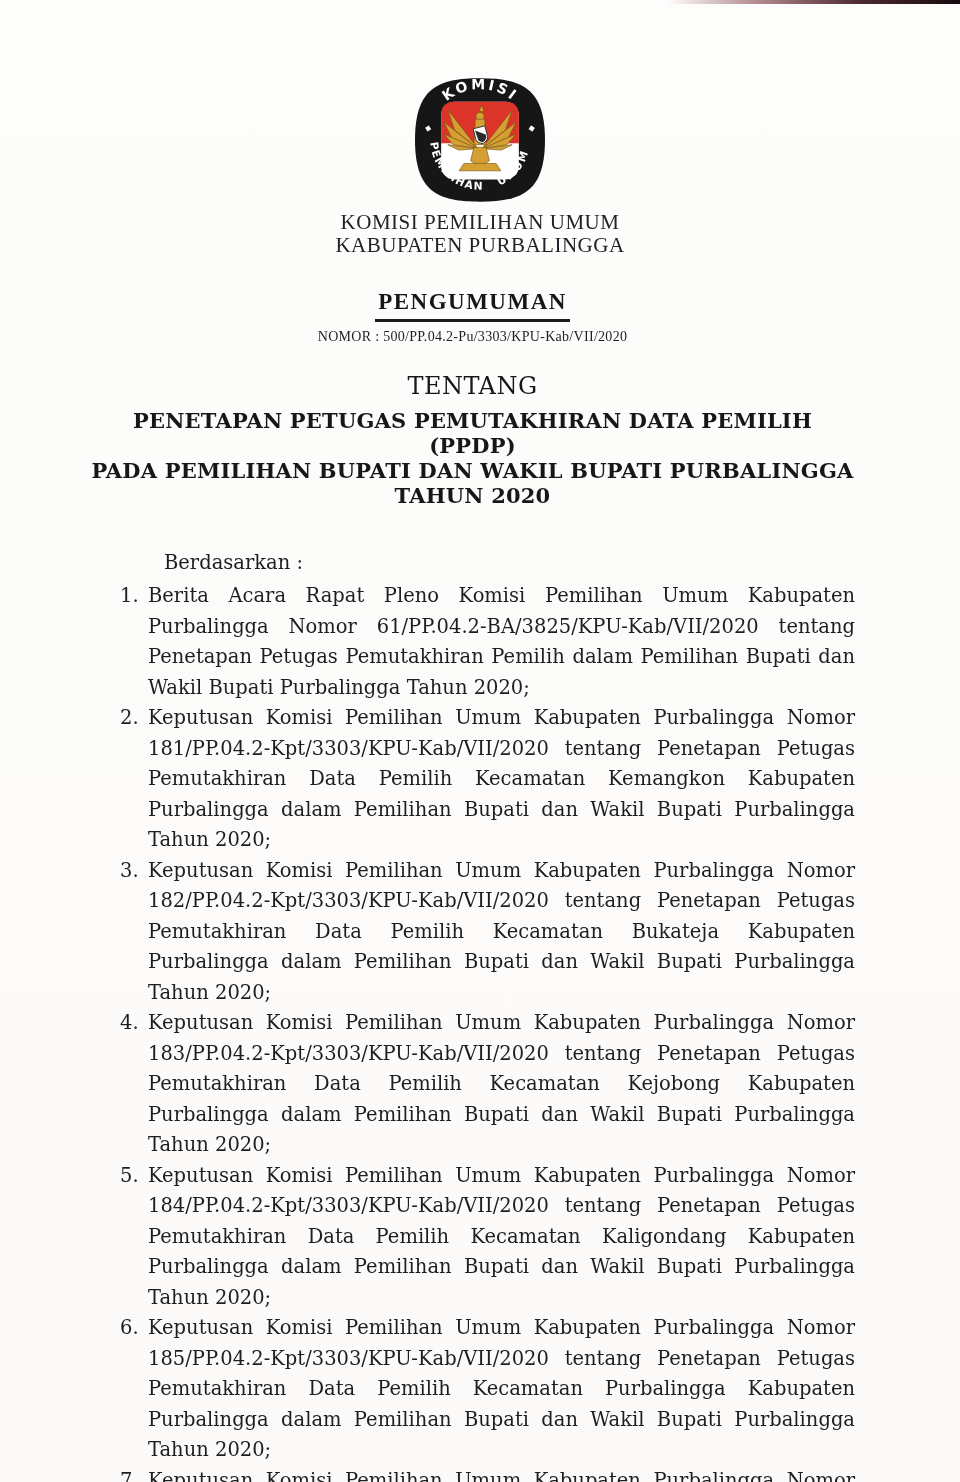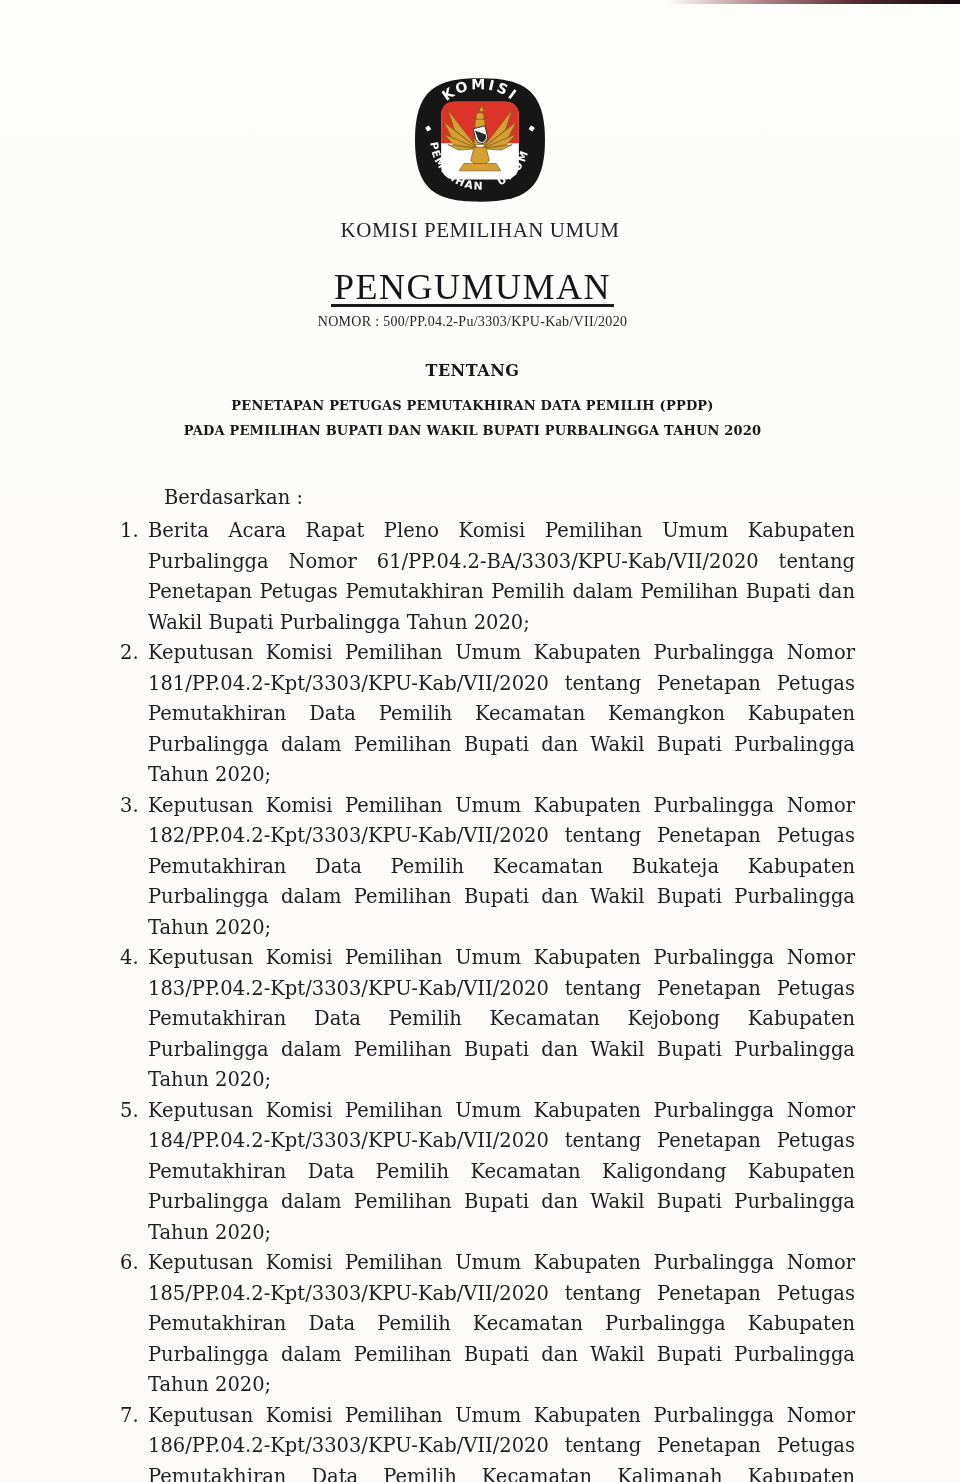--- a/index.html
+++ b/index.html
@@ -16,39 +16,39 @@
   }
   .top-artifact {
     position: absolute;
     top: 0; right: 0;
     width: 292px; height: 4px;
     background: linear-gradient(90deg, rgba(150,70,80,0) 0%, rgba(120,45,55,0.55) 30%, rgba(60,20,28,0.9) 65%, #150a0d 100%);
   }
   
   .letterhead { padding-top: 76px; text-align: center; }
   .logo-wrap { display: inline-block; line-height: 0; }
-  .org { margin-top: 11px; font-family: "Liberation Serif", serif; font-size: 21px; line-height: 23px; letter-spacing: 0.5px; color: #22222a; }
+  .org { margin-top: 3px; font-family: "Liberation Serif", serif; font-size: 21px; line-height: 23px; letter-spacing: 0.5px; color: #22222a; }
   
   .center-col { margin-left: 90px; margin-right: 105px; text-align: center; }
   .title-block { margin-top: 29px; }
   .doc-title {
     display: inline-block;
     font-family: "Liberation Serif", serif;
-    font-size: 36px; font-weight: normal;
+    font-size: 23px; font-weight: bold;
     letter-spacing: 1.5px;
     line-height: 32px;
     border-bottom: 3px solid #1b1b1e;
     padding: 0 3px 1px 3px;
     color: #16161a;
   }
   .doc-number { margin-top: 7px; font-family: "Liberation Serif", serif; font-size: 14px; letter-spacing: 0.3px; color: #1f1f24; }
   
   .subject-block { margin-top: 31px; }
-  .about-label { font-size: 16px; font-weight: bold; letter-spacing: 0.5px; line-height: 20px; color: #17171b; }
-  .subject-lines { margin-top: 12px; font-weight: bold; font-size: 13px; line-height: 25px; letter-spacing: 0.2px; color: #17171b; }
+  .about-label { font-size: 24px; font-weight: normal; letter-spacing: 0.5px; line-height: 20px; color: #17171b; }
+  .subject-lines { margin-top: 12px; font-weight: bold; font-size: 21px; line-height: 25px; letter-spacing: 0.2px; color: #17171b; }
   
   .doc-body { margin: 44px 105px 0 120px; font-size: 19.5px; color: #1d1d22; }
   .basis-label { margin-left: 44px; line-height: 22px; }
   ol.basis-list { margin-top: 7px; list-style: none; }
   ol.basis-list li {
     position: relative;
     padding-left: 28px;
     line-height: 30.5px;
     text-align: justify;
     text-align-last: left;
@@ -111,41 +111,42 @@
         <text fill="#ffffff" font-size="16" font-weight="bold" letter-spacing="2">
           <textPath href="#botArc" startOffset="27%" text-anchor="middle">PEMILIHAN</textPath>
         </text>
         <text fill="#ffffff" font-size="16" font-weight="bold" letter-spacing="3">
           <textPath href="#botArc" startOffset="78%" text-anchor="middle">UMUM</textPath>
         </text>
       </svg>
     </span>
     <div class="org">
       <div>KOMISI PEMILIHAN UMUM</div>
+      <div>KABUPATEN PURBALINGGA</div>
     </div>
   </header>
 
   <section class="center-col title-block">
     <h1 class="doc-title">PENGUMUMAN</h1>
     <div class="doc-number">NOMOR : 500/PP.04.2-Pu/3303/KPU-Kab/VII/2020</div>
   </section>
 
   <section class="center-col subject-block">
     <div class="about-label">TENTANG</div>
     <div class="subject-lines">
       <div>PENETAPAN PETUGAS PEMUTAKHIRAN DATA PEMILIH (PPDP)</div>
       <div>PADA PEMILIHAN BUPATI DAN WAKIL BUPATI PURBALINGGA TAHUN 2020</div>
     </div>
   </section>
 
   <section class="doc-body">
     <div class="basis-label">Berdasarkan :</div>
     <ol class="basis-list">
       <li>
-        <span class="num">1.</span><span class="txt">Berita Acara Rapat Pleno Komisi Pemilihan Umum Kabupaten Purbalingga Nomor 61/PP.04.2-BA/3303/KPU-Kab/VII/2020 tentang Penetapan Petugas Pemutakhiran Pemilih dalam Pemilihan Bupati dan Wakil Bupati Purbalingga Tahun 2020;</span>
+        <span class="num">1.</span><span class="txt">Berita Acara Rapat Pleno Komisi Pemilihan Umum Kabupaten Purbalingga Nomor 61/PP.04.2-BA/3825/KPU-Kab/VII/2020 tentang Penetapan Petugas Pemutakhiran Pemilih dalam Pemilihan Bupati dan Wakil Bupati Purbalingga Tahun 2020;</span>
       </li>
       <li>
         <span class="num">2.</span><span class="txt">Keputusan Komisi Pemilihan Umum Kabupaten Purbalingga Nomor 181/PP.04.2-Kpt/3303/KPU-Kab/VII/2020 tentang Penetapan Petugas Pemutakhiran Data Pemilih Kecamatan Kemangkon Kabupaten Purbalingga dalam Pemilihan Bupati dan Wakil Bupati Purbalingga Tahun 2020;</span>
       </li>
       <li>
         <span class="num">3.</span><span class="txt">Keputusan Komisi Pemilihan Umum Kabupaten Purbalingga Nomor 182/PP.04.2-Kpt/3303/KPU-Kab/VII/2020 tentang Penetapan Petugas Pemutakhiran Data Pemilih Kecamatan Bukateja Kabupaten Purbalingga dalam Pemilihan Bupati dan Wakil Bupati Purbalingga Tahun 2020;</span>
       </li>
       <li>
         <span class="num">4.</span><span class="txt">Keputusan Komisi Pemilihan Umum Kabupaten Purbalingga Nomor 183/PP.04.2-Kpt/3303/KPU-Kab/VII/2020 tentang Penetapan Petugas Pemutakhiran Data Pemilih Kecamatan Kejobong Kabupaten Purbalingga dalam Pemilihan Bupati dan Wakil Bupati Purbalingga Tahun 2020;</span>
       </li>

